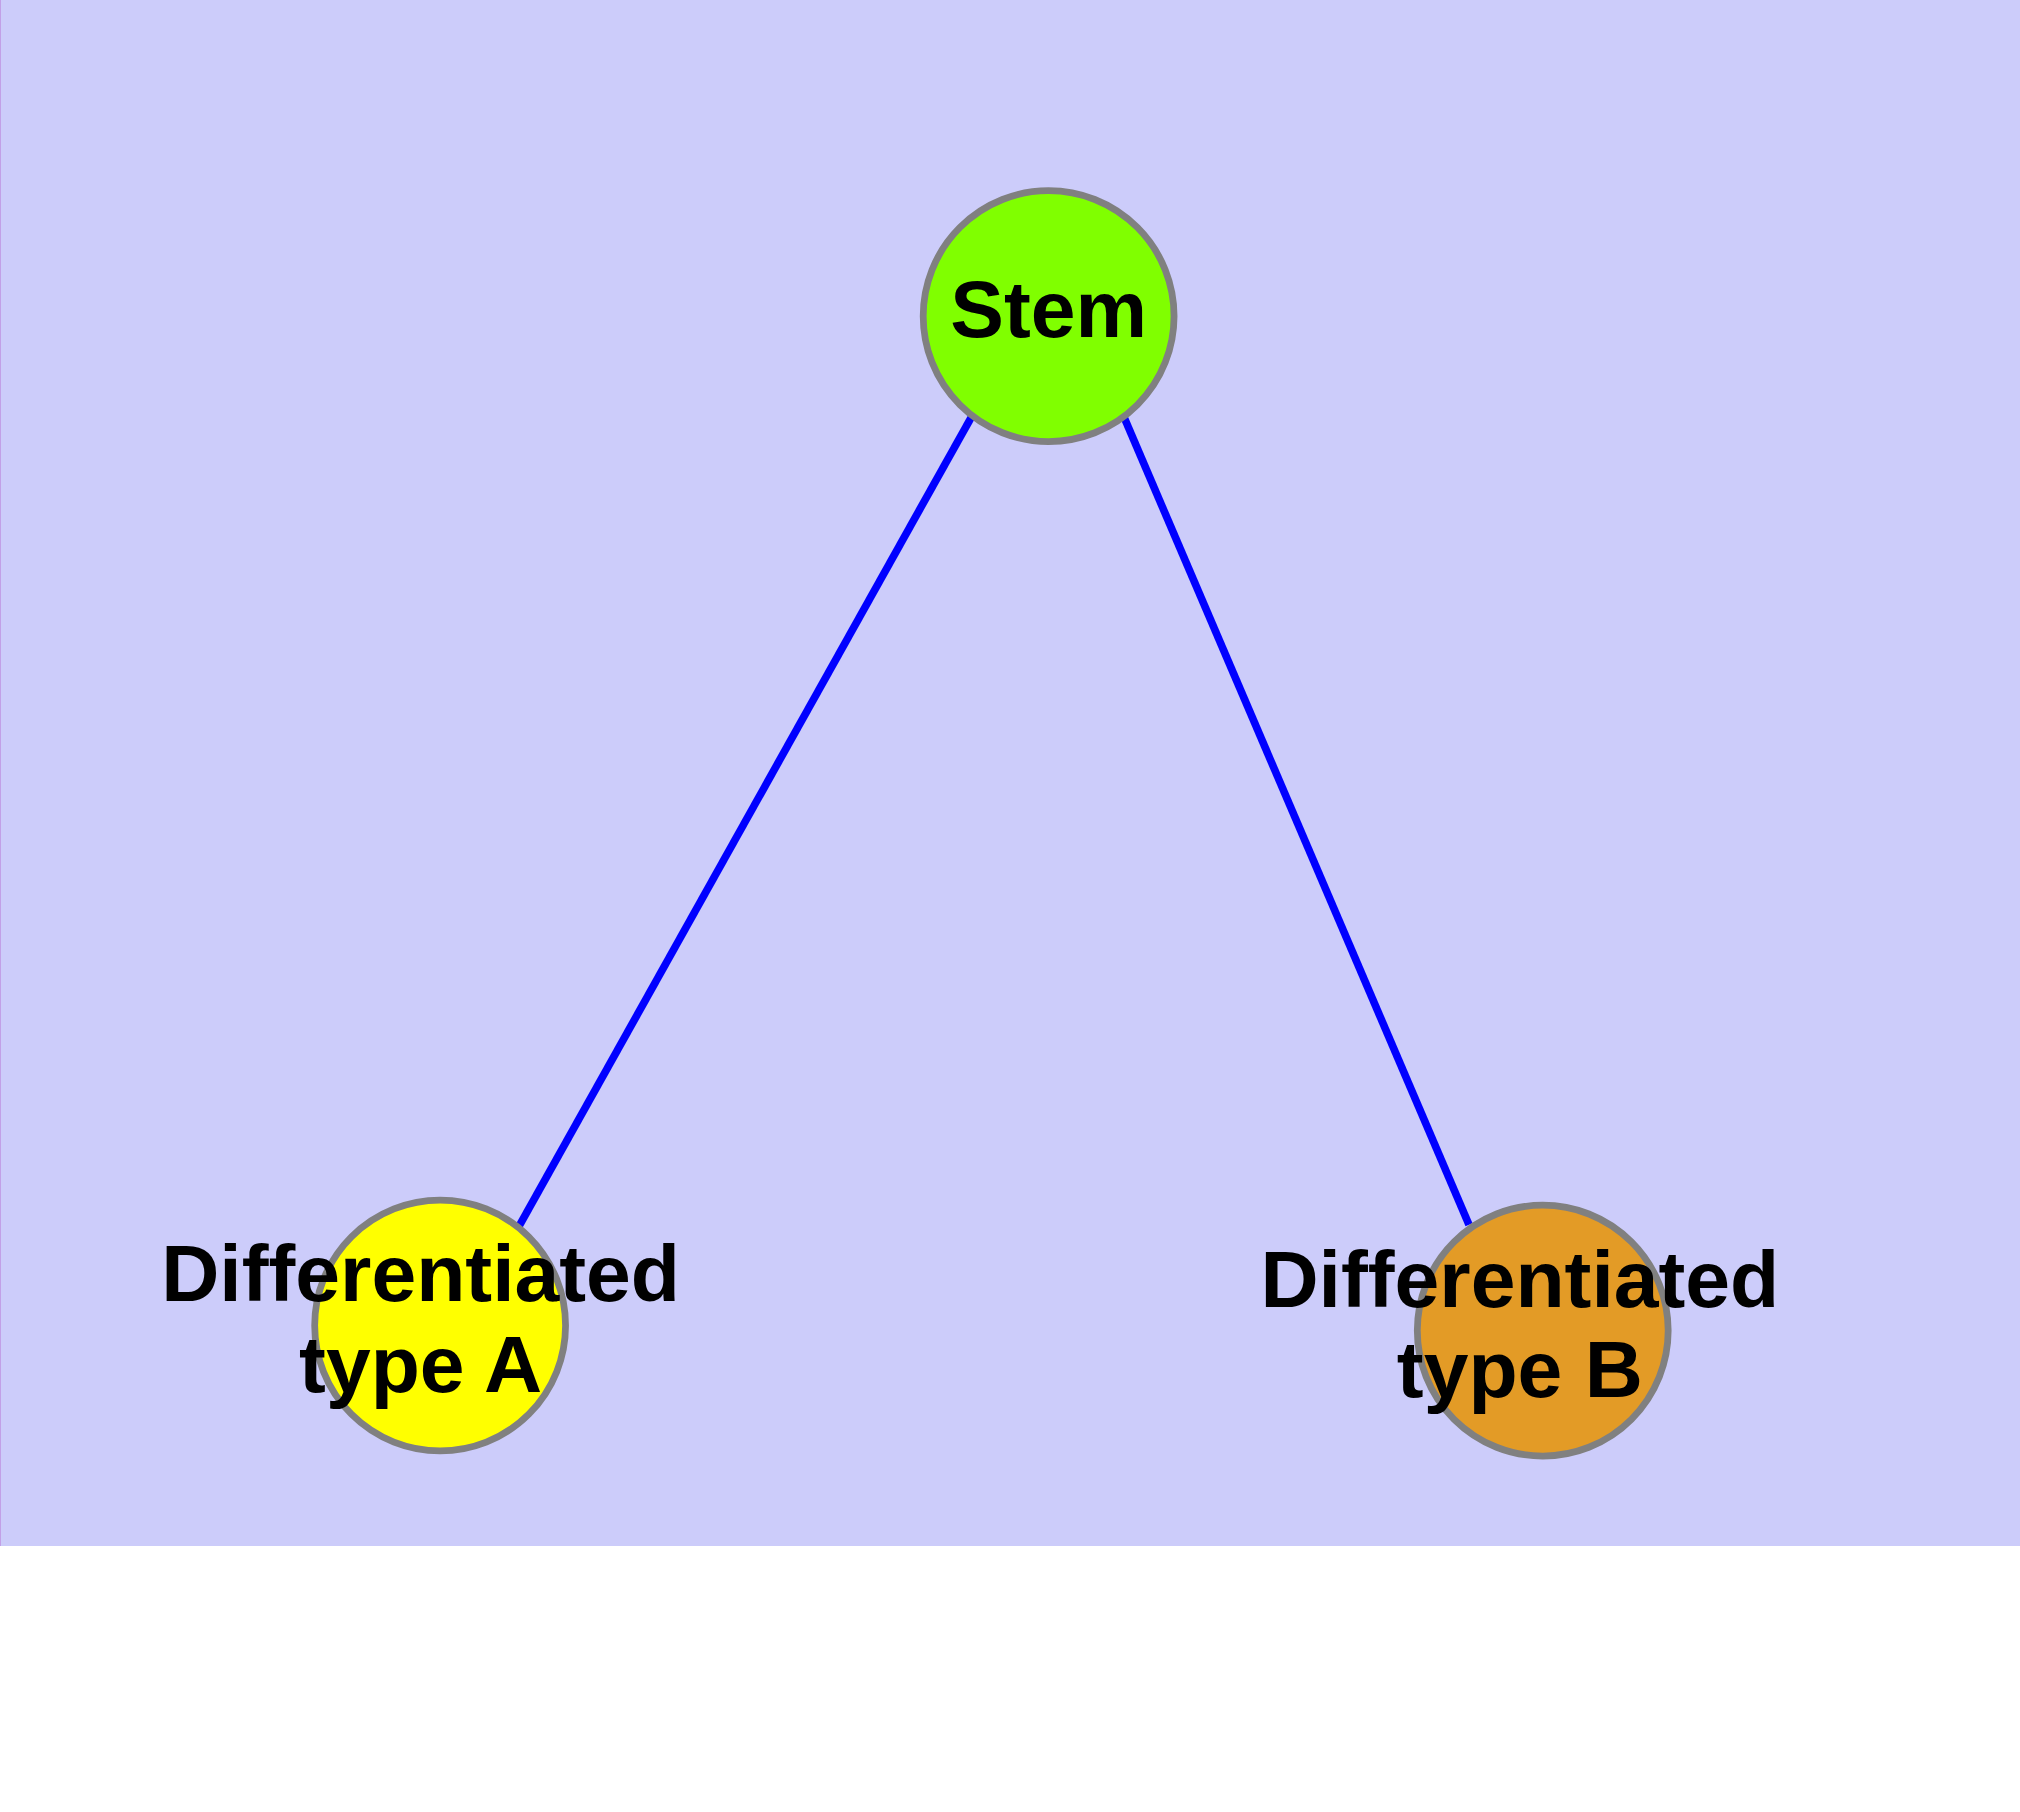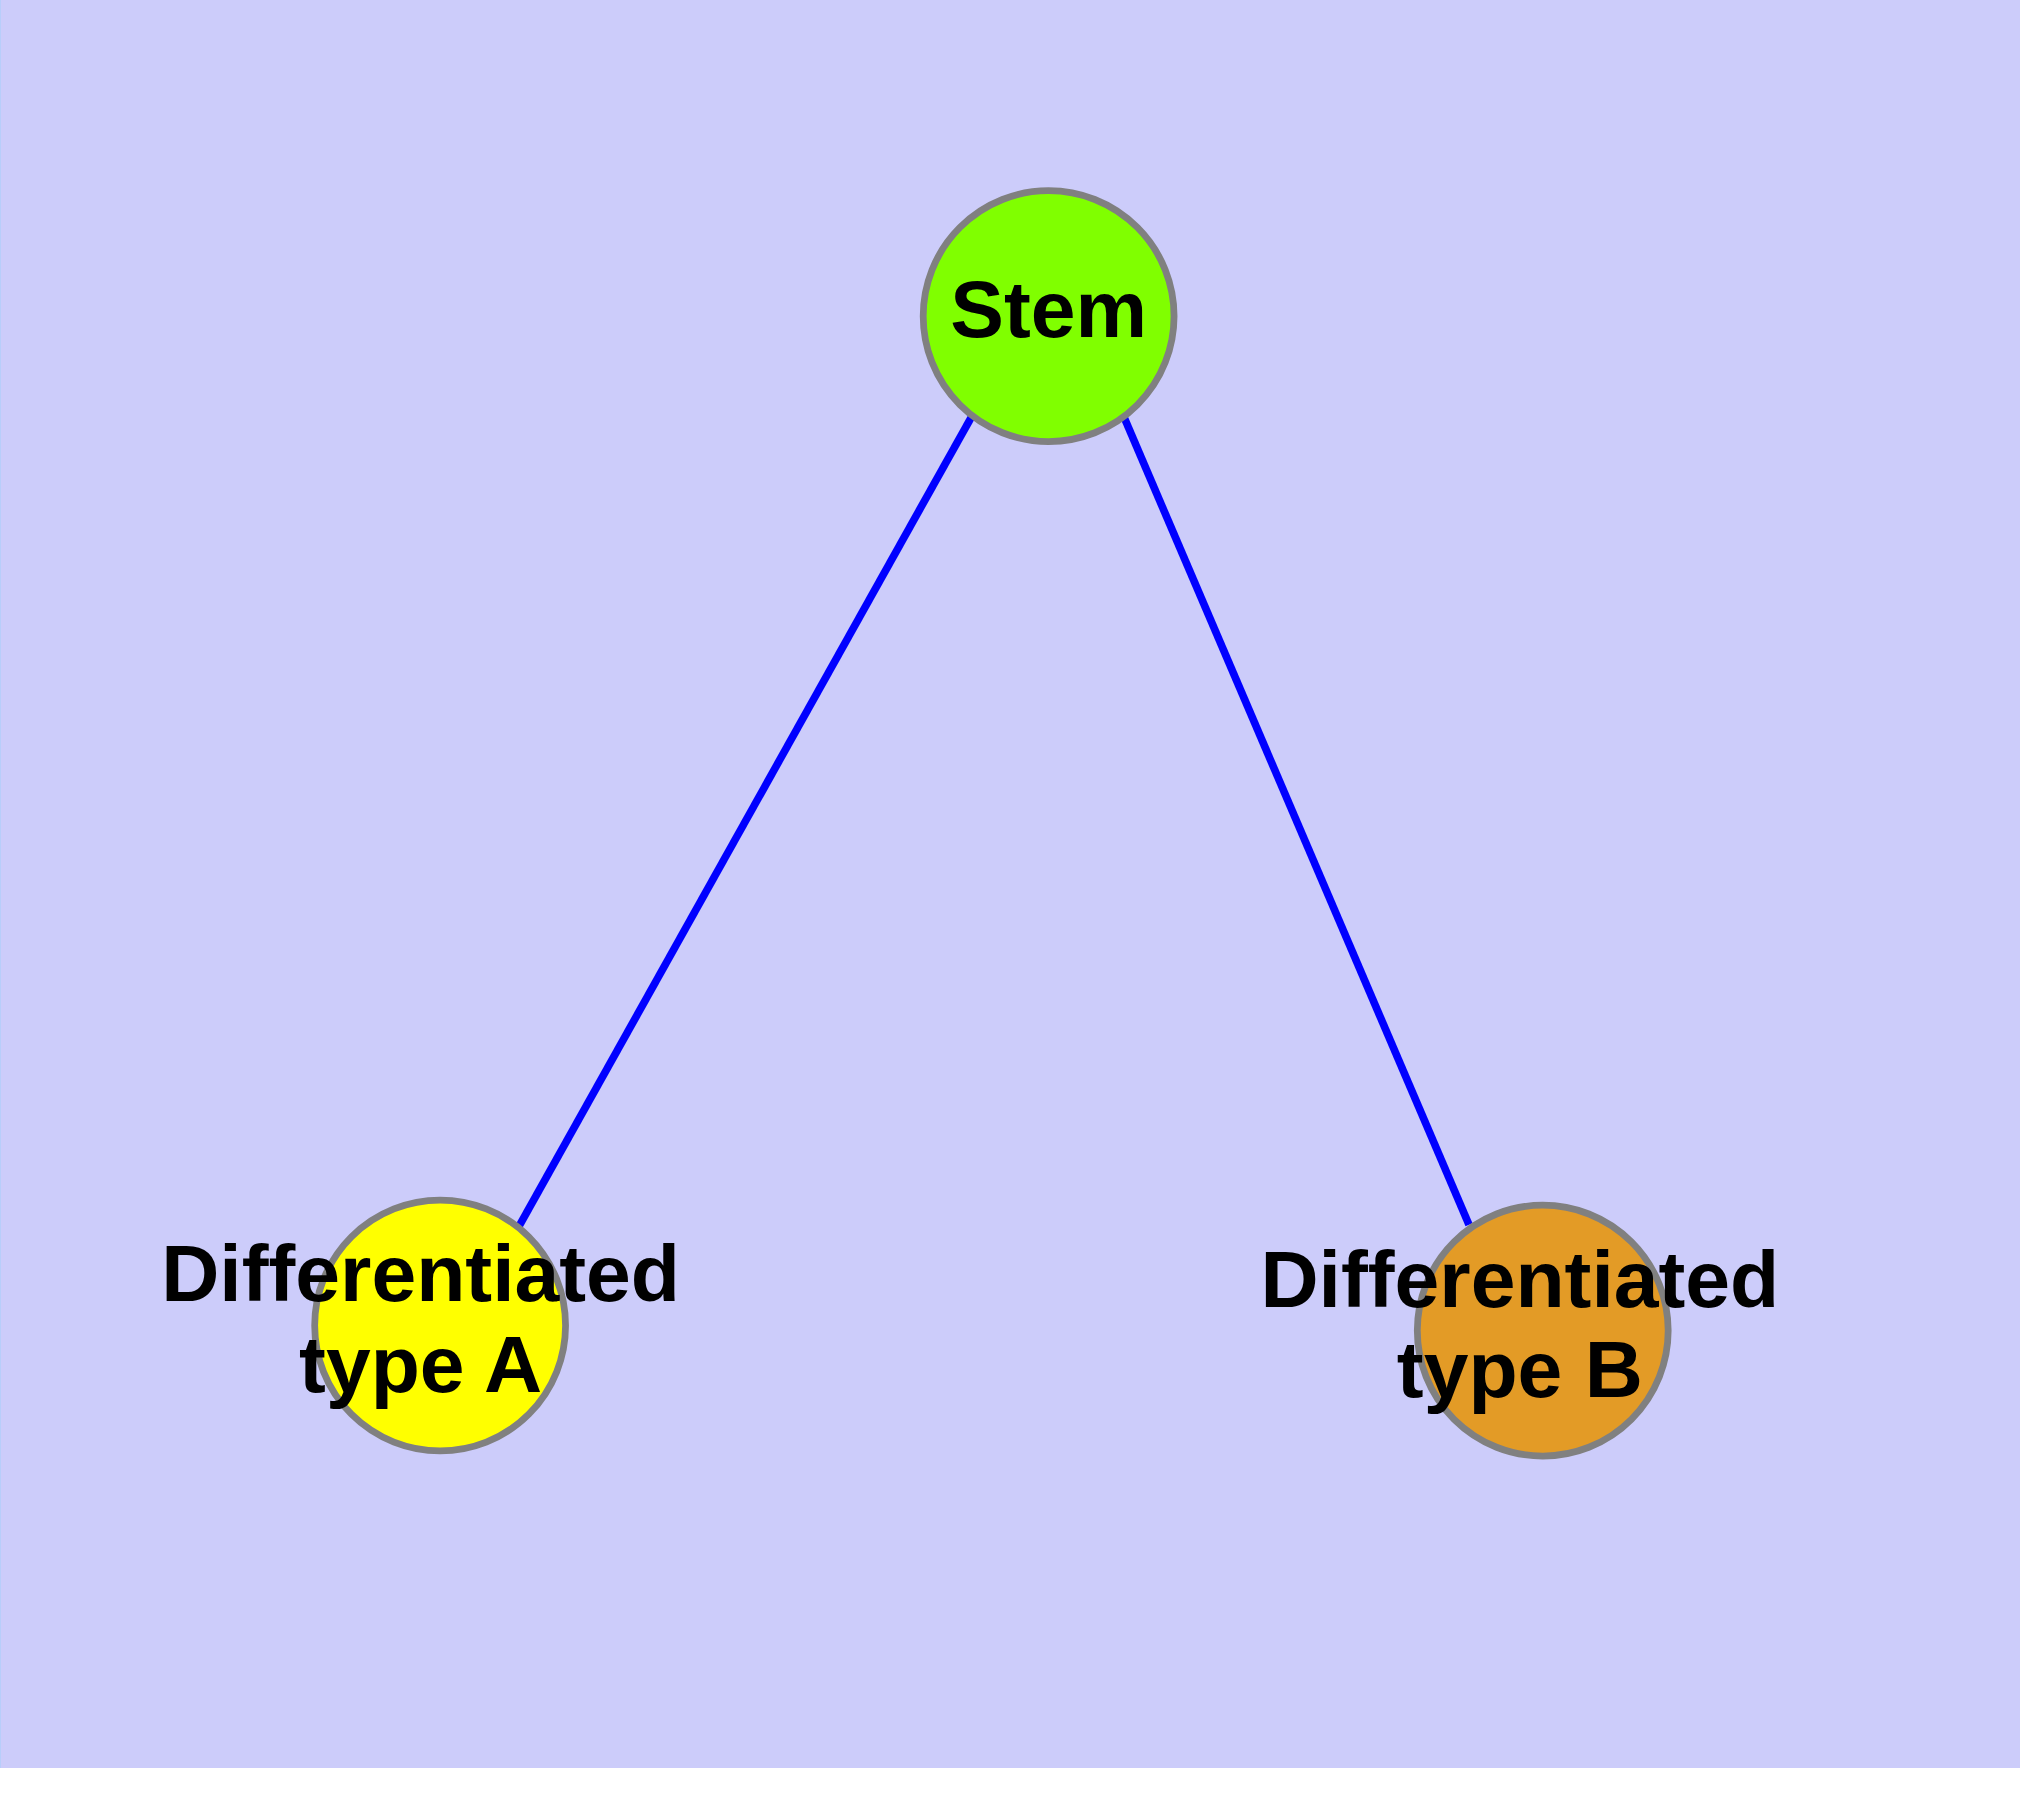--- a/index.html
+++ b/index.html
@@ -28,21 +28,21 @@
     font-family: "Liberation Sans", "DejaVu Sans", sans-serif;
     font-weight: bold;
     fill: #000000;
     text-anchor: middle;
     dominant-baseline: middle;
   }
 </style>
 </head>
 <body>
 
-<div id="canvas" style="width: 2021px; height: 1768px; background: #7dd3fc;">
+<div id="canvas" style="width: 2021px; height: 1546px; background: #a21caf;">
   <svg id="graph-svg" viewBox="0 0 2384 2138" style="width: 2021px; height: 1812px;">
     <rect id="bg-rect" x="0" y="0" width="2384" height="2138" fill="#ccccfa"></rect>
 
     <g id="edges-group">
         <line x1="1147" y1="490" x2="612" y2="1447" stroke="#0000ff" stroke-width="9" stroke-linecap="butt" class="edge-line"></line>
         <line x1="1325" y1="490" x2="1733" y2="1445" stroke="#0000ff" stroke-width="9" stroke-linecap="butt" class="edge-line"></line>
       </g>
     <g id="nodes-group">
         <circle cx="1237" cy="373" r="148" fill="#80ff00" stroke="#808080" stroke-width="8" class="node-circle"></circle>
         <circle cx="519" cy="1564" r="148" fill="#ffff00" stroke="#808080" stroke-width="8" class="node-circle"></circle>

